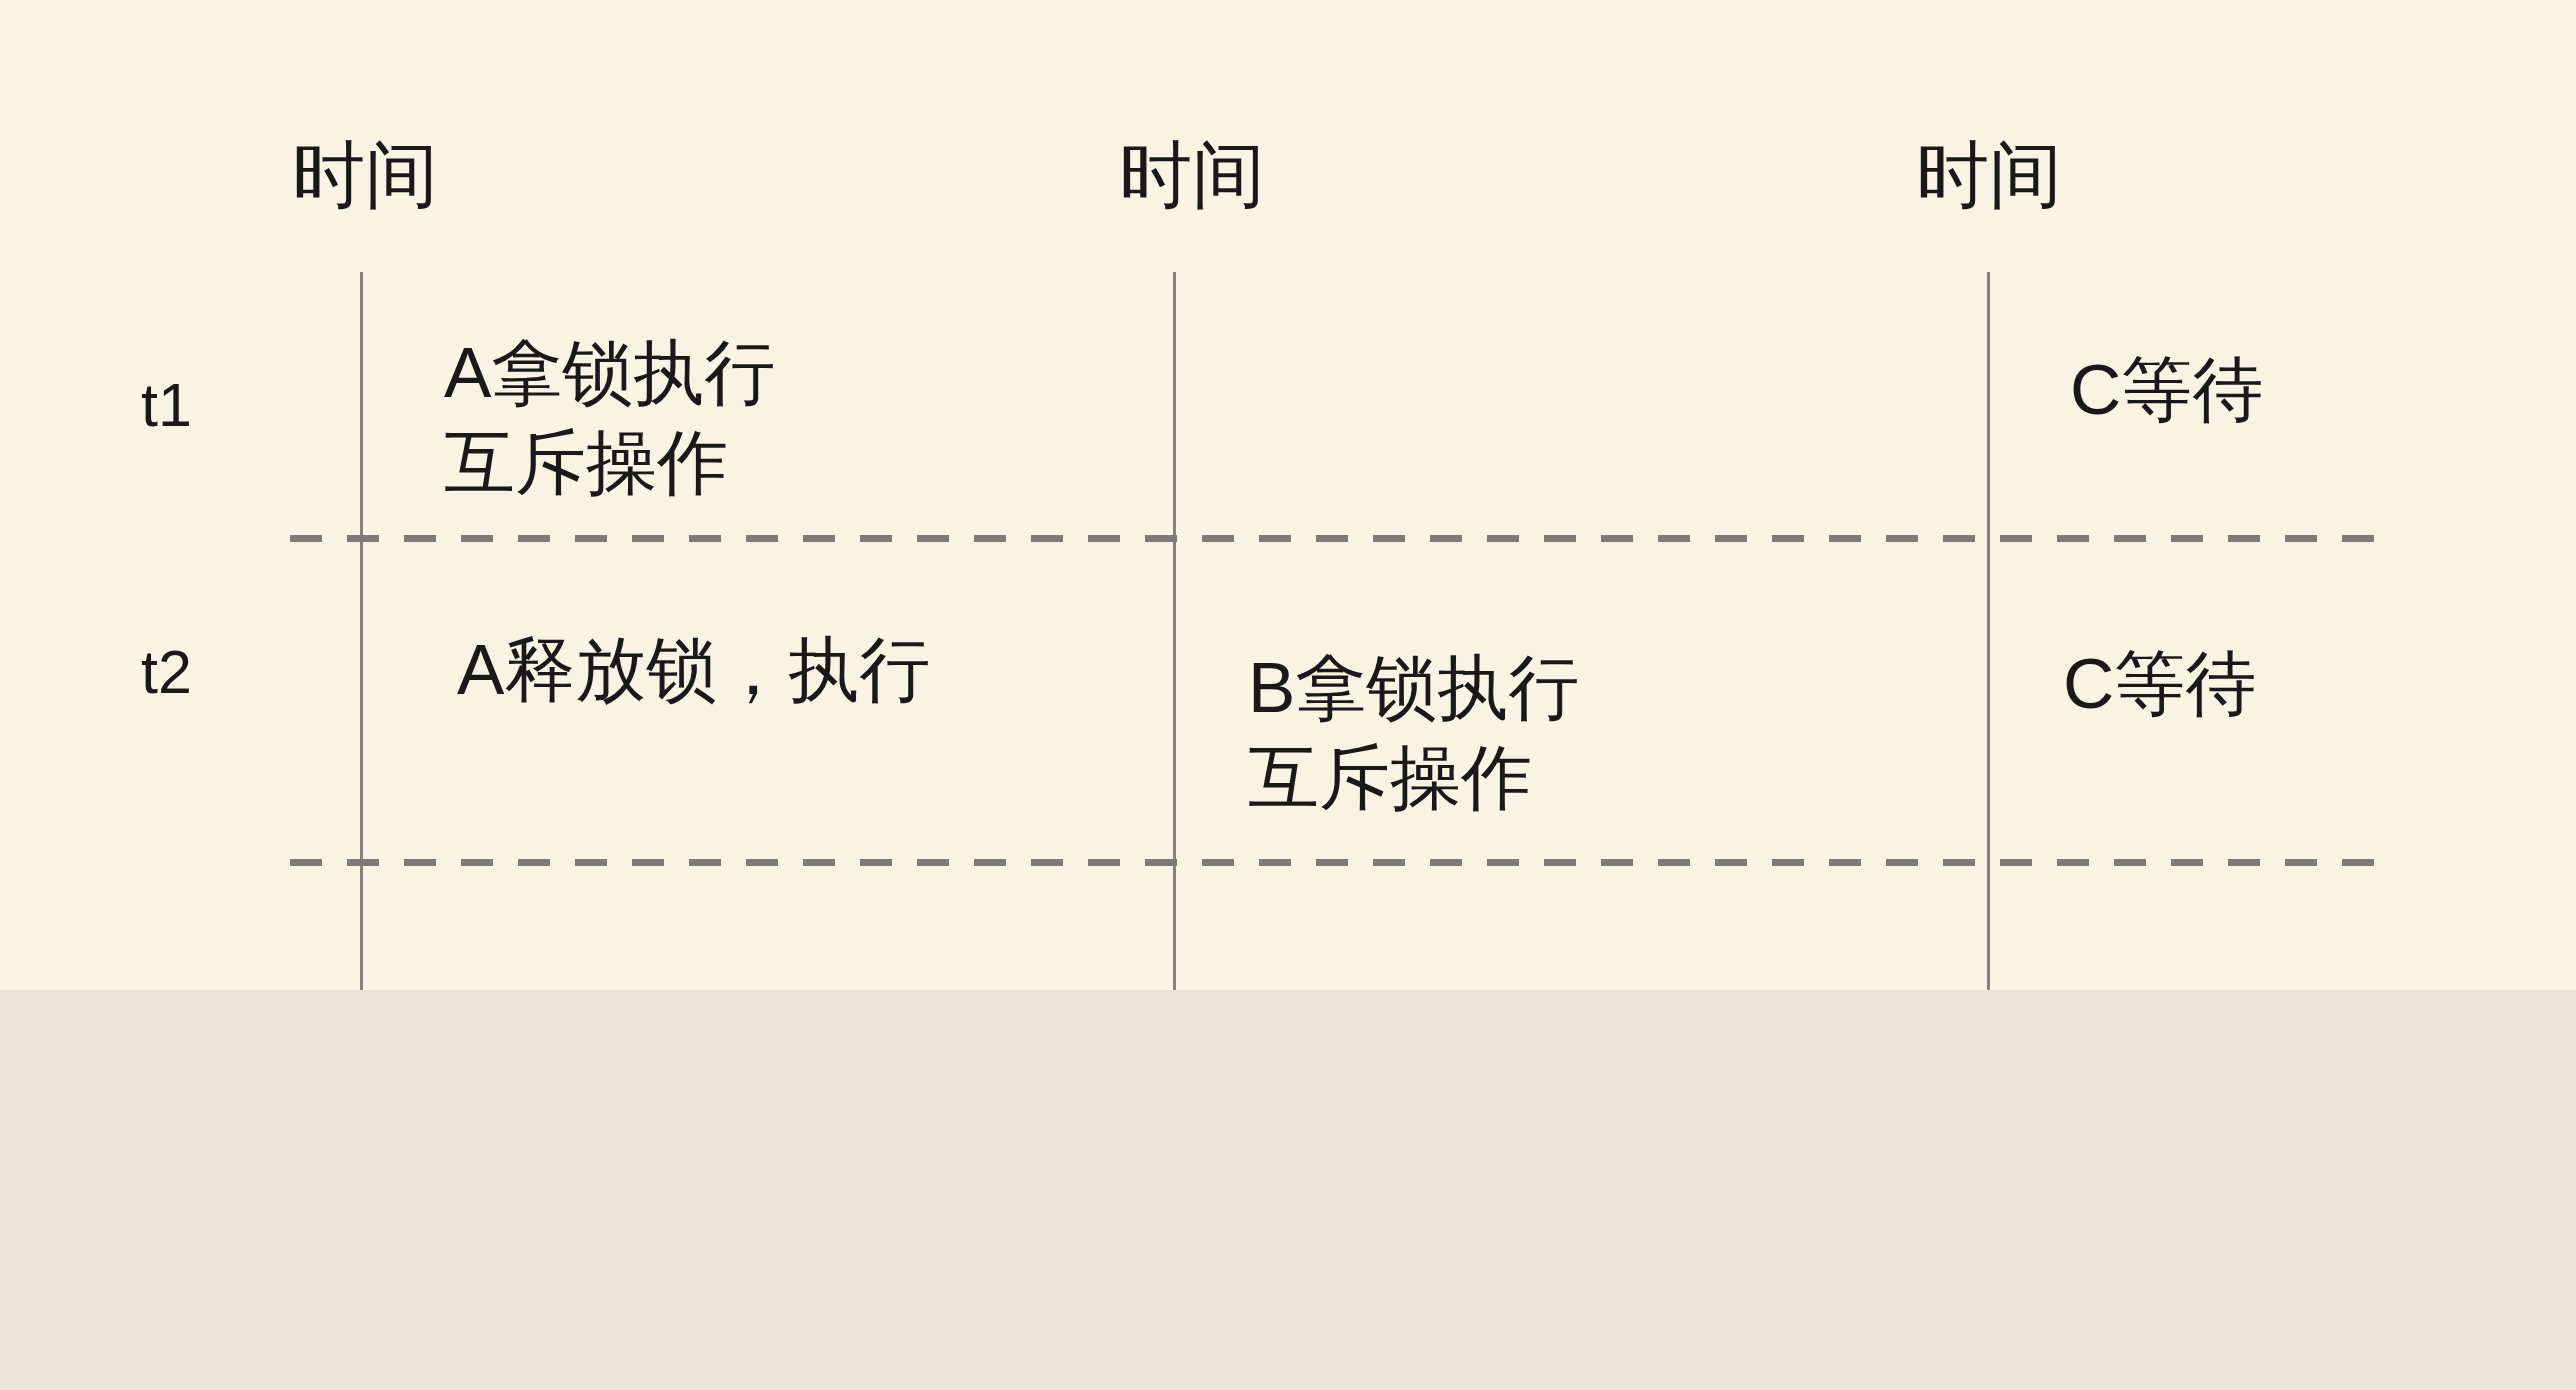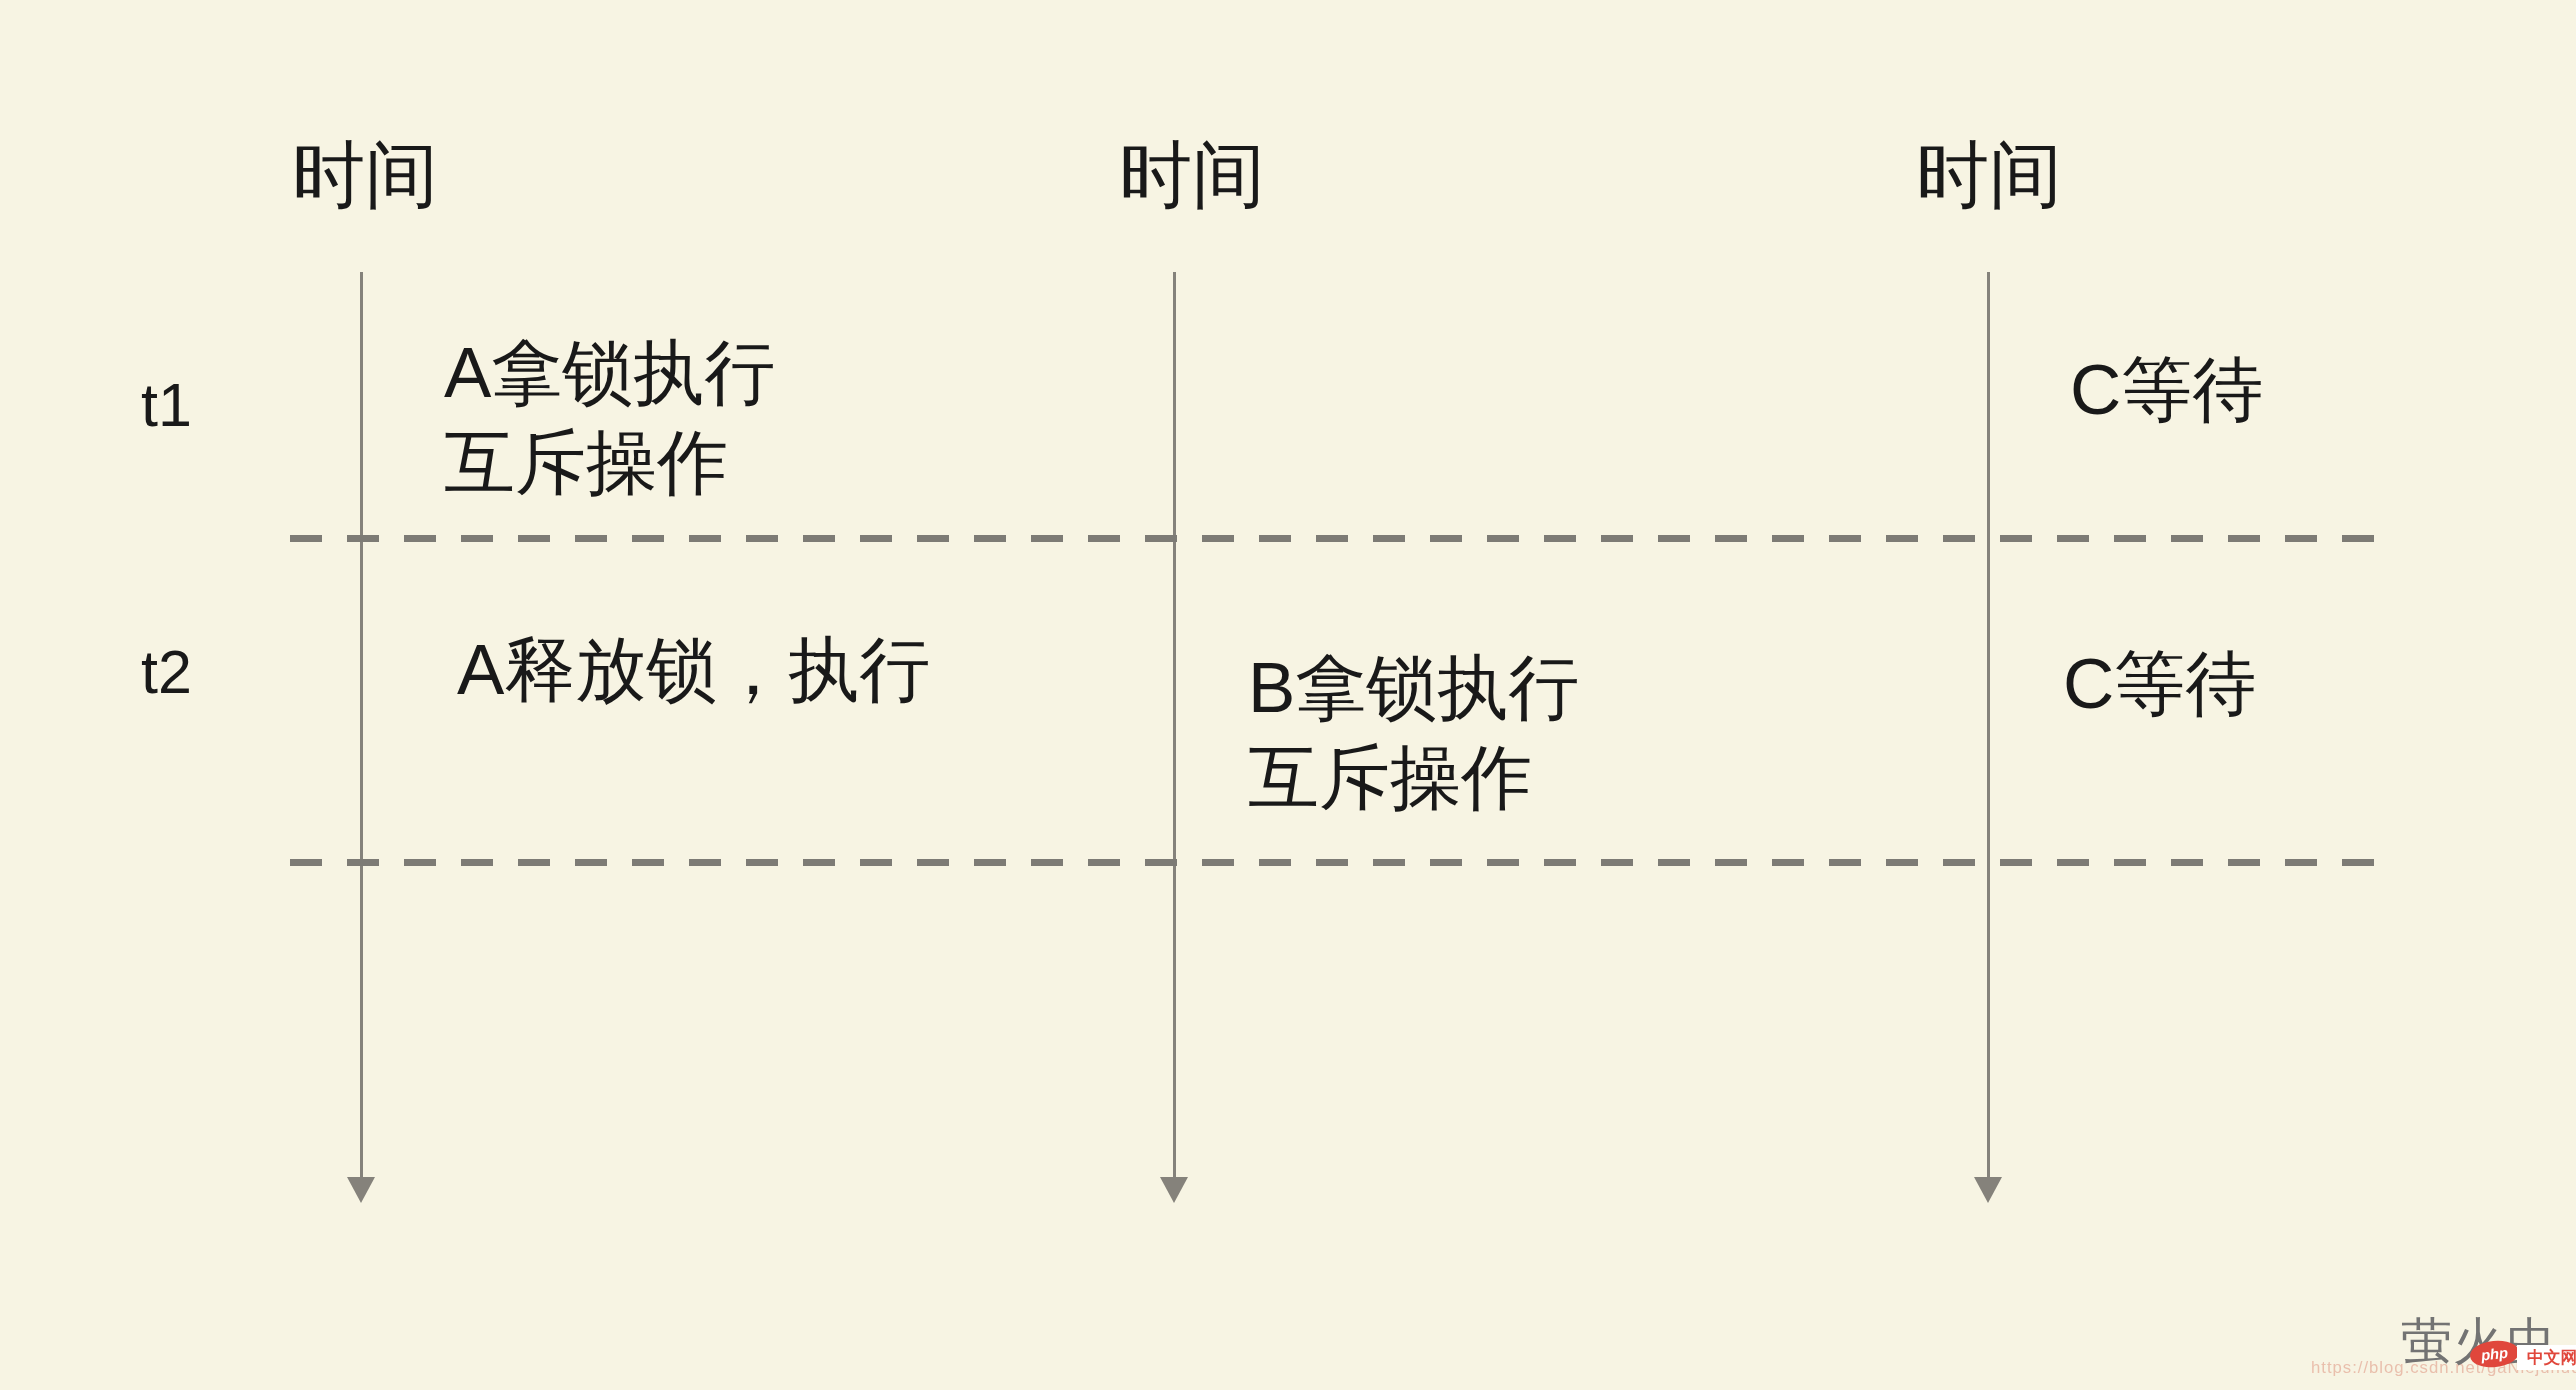--- a/index.html
+++ b/index.html
@@ -1,18 +1,18 @@
 <!DOCTYPE html>
 <html><head>
 <meta charset="utf-8">
 <style>
   html,body{margin:0;padding:0;background:#e9e6d8;}
   .canvas{
     position:relative;
-    width:2576px;height:1390px;
+    width:2576px;height:990px;
     background:#f7f4e3;
     overflow:hidden;
     font-family:"Liberation Sans","DejaVu Sans",sans-serif;
     color:#191919;
   }
   .axis-title{
     position:absolute;top:136px;
     transform:translateX(-50%);
     font-size:73px;line-height:77px;font-weight:400;
     white-space:nowrap;

